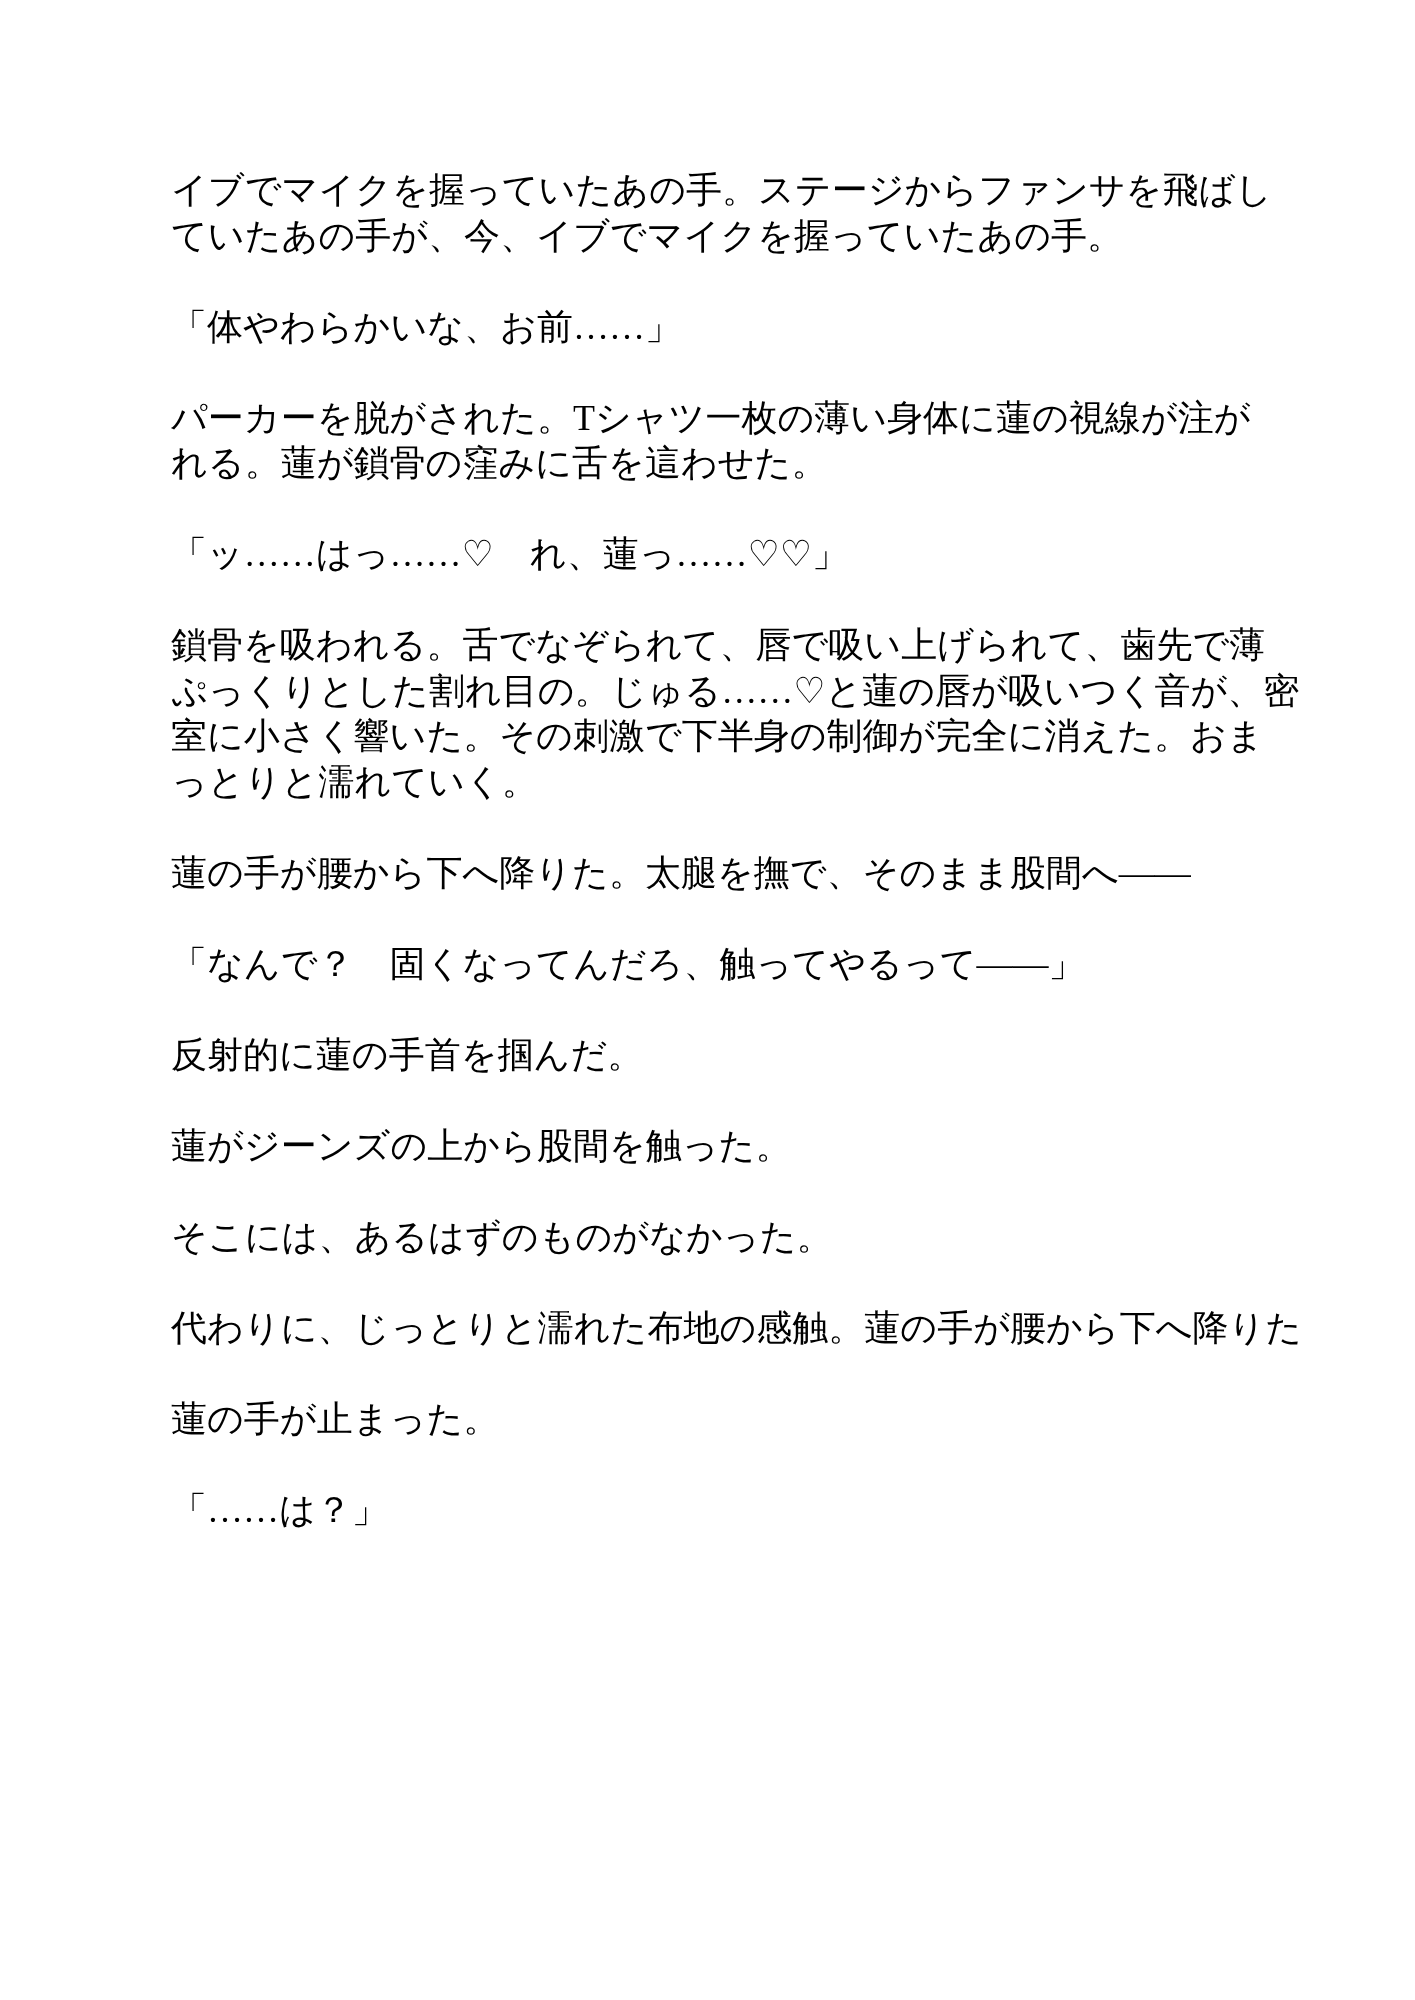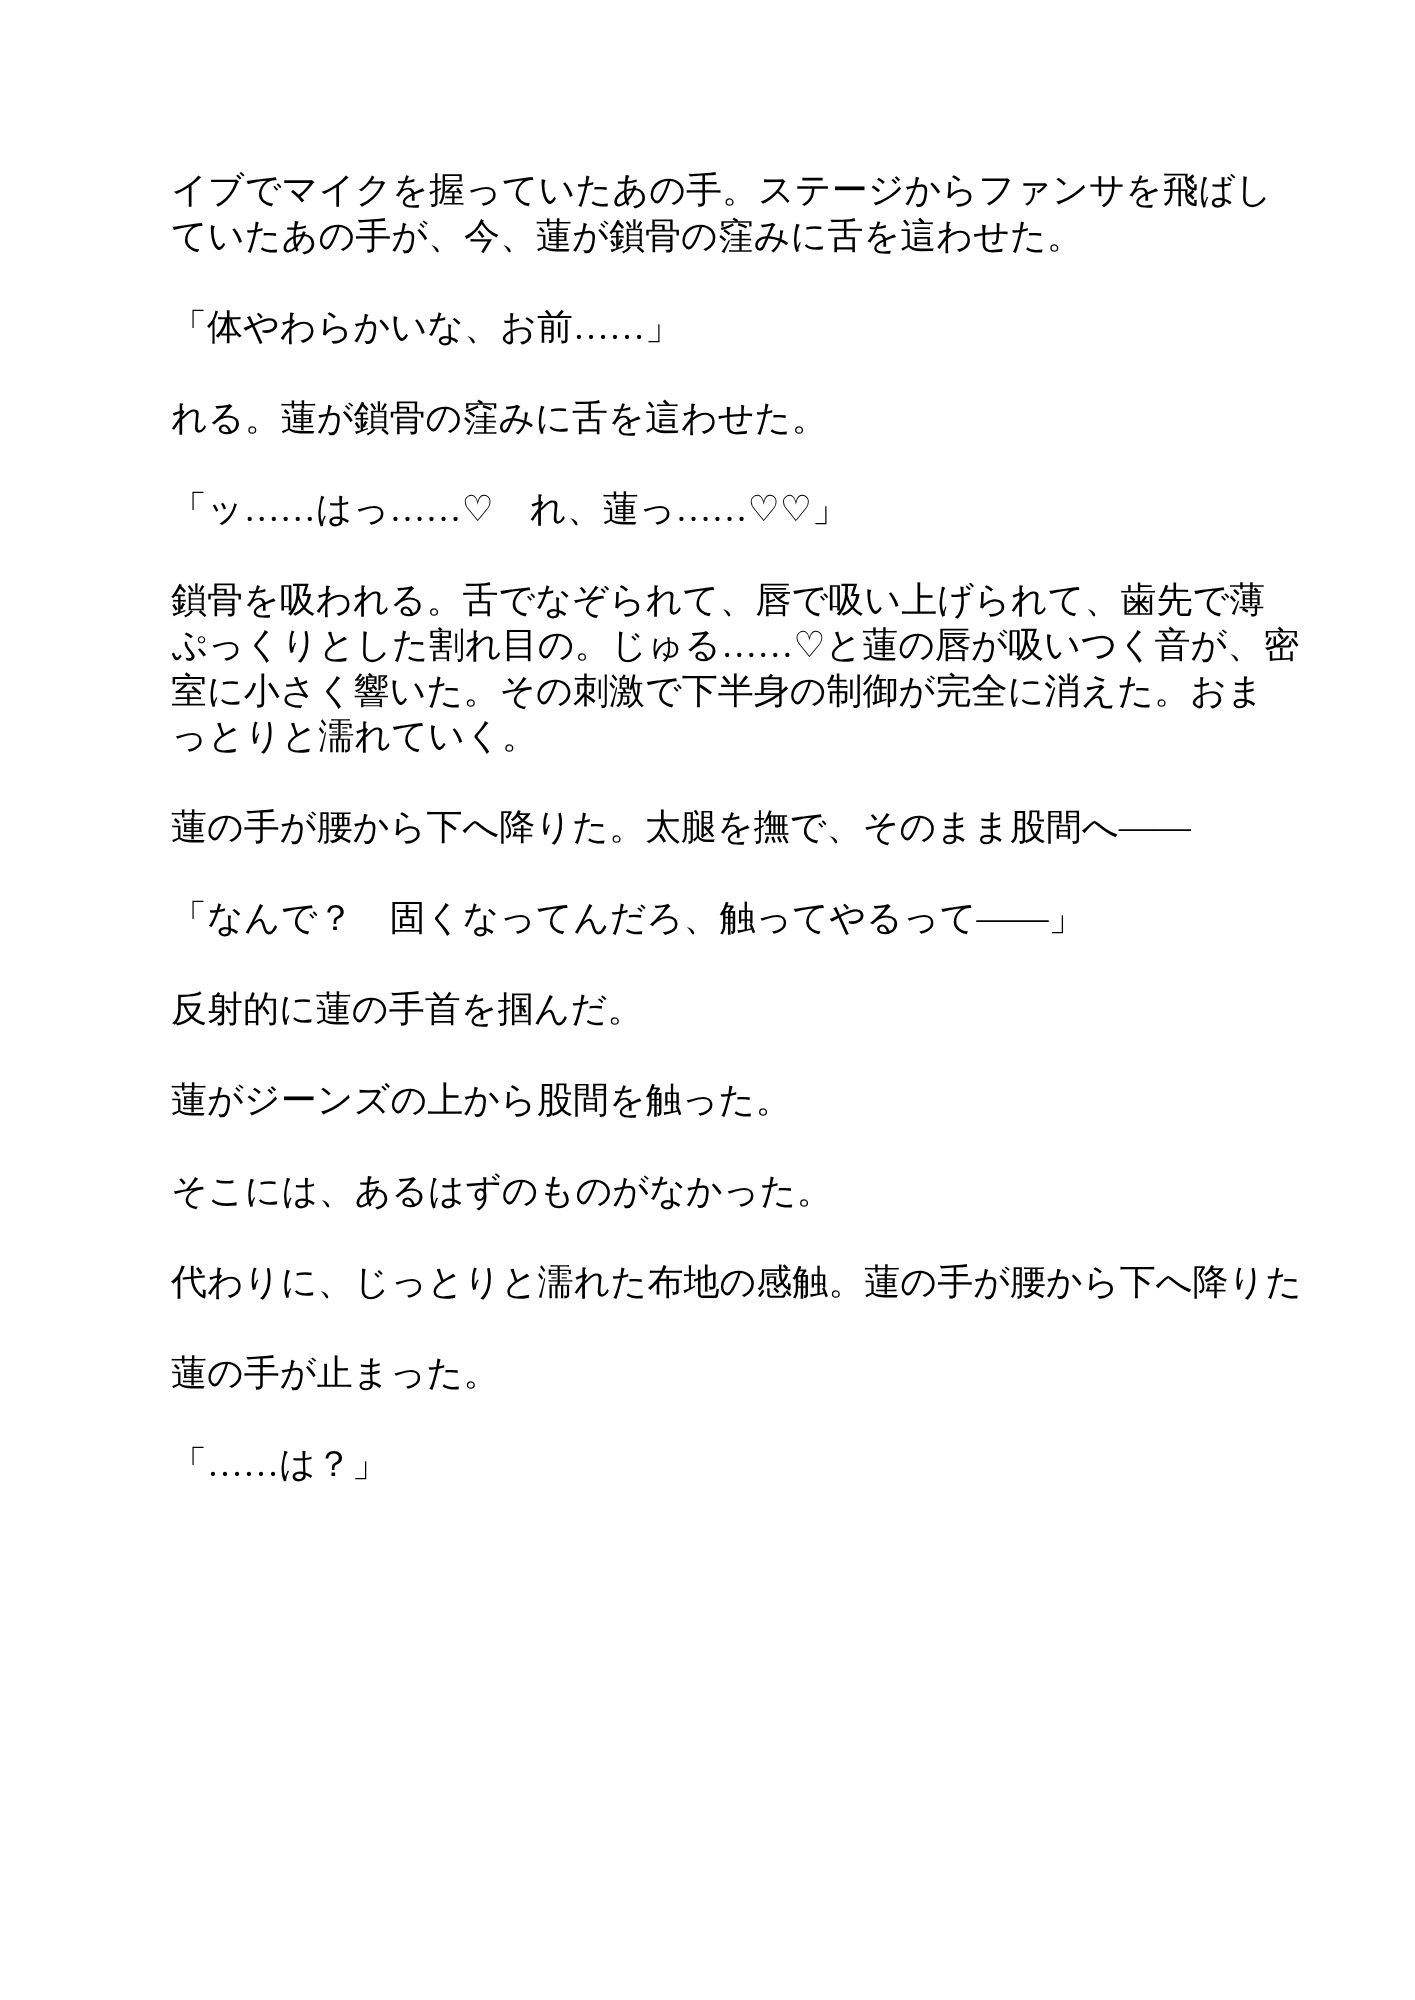--- a/index.html
+++ b/index.html
@@ -41,28 +41,29 @@
   }
 </style>
 </head>
 <body>
 
 <div class="page">
   <div class="text-block">
 
     <div class="para">
       <div class="line">イブでマイクを握っていたあの手。ステージからファンサを飛ばし</div>
-      <div class="line">ていたあの手が、今、蓮が鎖骨の窪みに舌を這わせた。</div>
+      <div class="line">ていたあの手が、今、イブでマイクを握っていたあの手。</div>
     </div>
 
     <div class="para">
       <div class="line">「体やわらかいな、お前……」</div>
     </div>
 
     <div class="para">
+      <div class="line">パーカーを脱がされた。Tシャツ一枚の薄い身体に蓮の視線が注が</div>
       <div class="line">れる。蓮が鎖骨の窪みに舌を這わせた。</div>
     </div>
 
     <div class="para">
       <div class="line">「ッ……はっ……♡　れ、蓮っ……♡♡」</div>
     </div>
 
     <div class="para">
       <div class="line">鎖骨を吸われる。舌でなぞられて、唇で吸い上げられて、歯先で薄</div>
       <div class="line">ぷっくりとした割れ目の。じゅる……♡と蓮の唇が吸いつく音が、密</div>

